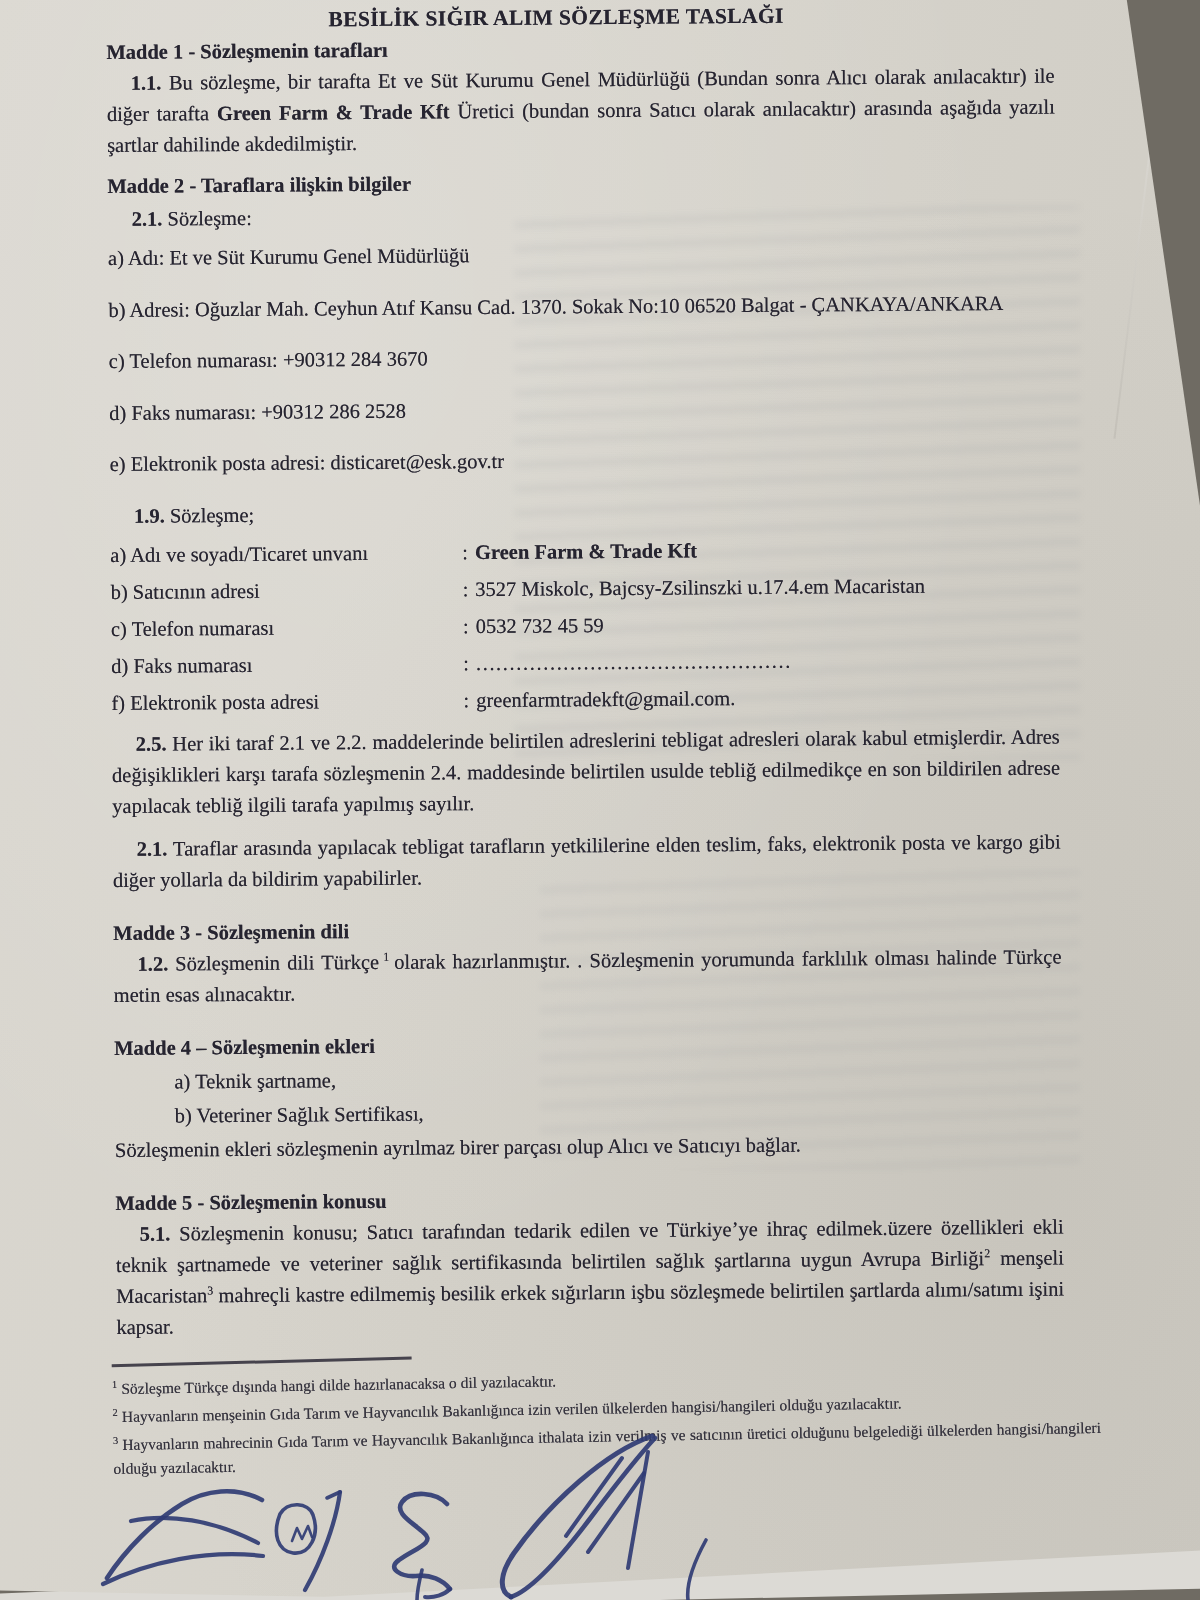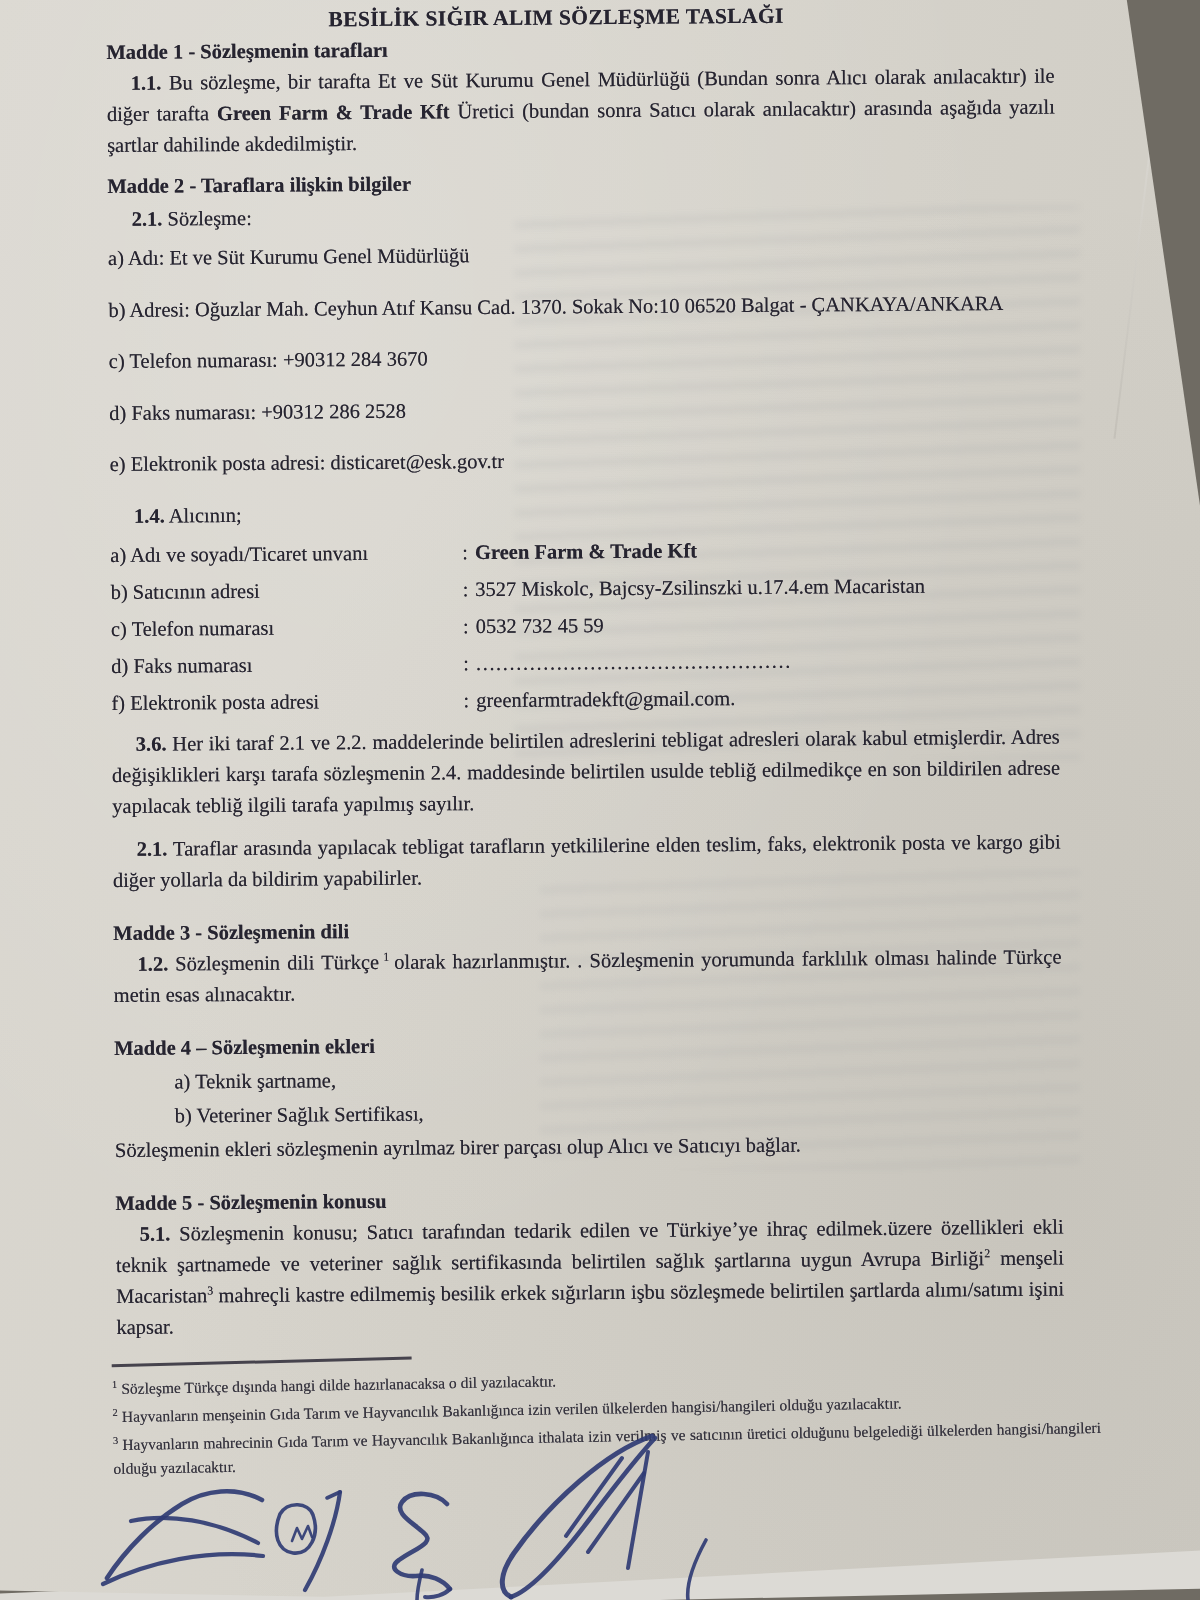--- a/index.html
+++ b/index.html
@@ -90,21 +90,21 @@
 
       <p class="p-just h mt-head m2-head">Madde 2 - Taraflara ilişkin bilgiler</p>
       <p class="p-just sub-num"><span class="num">2.1.</span><span> Sözleşme:</span></p>
 
       <p class="info-item">a) Adı: Et ve Süt Kurumu Genel Müdürlüğü</p>
       <p class="info-item">b) Adresi: Oğuzlar Mah. Ceyhun Atıf Kansu Cad. 1370. Sokak No:10 06520 Balgat - ÇANKAYA/ANKARA</p>
       <p class="info-item">c) Telefon numarası: +90312 284 3670</p>
       <p class="info-item">d) Faks numarası: +90312 286 2528</p>
       <p class="info-item">e) Elektronik posta adresi: disticaret@esk.gov.tr</p>
 
-      <p class="p-just p22"><span class="num">1.4.</span><span> Alıcının;</span></p>
+      <p class="p-just p22"><span class="num">1.9.</span><span> Sözleşme;</span></p>
 
       <div class="srow">
         <span class="lbl">a) Adı ve soyadı/Ticaret unvanı</span>
         <span class="sep">:</span>
         <span class="strong">Green Farm &amp; Trade Kft</span>
       </div>
       <div class="srow">
         <span class="lbl">b) Satıcının adresi</span>
         <span class="sep">:</span>
         <span>3527 Miskolc, Bajcsy-Zsilinszki u.17.4.em Macaristan</span>
@@ -118,21 +118,21 @@
         <span class="lbl">d) Faks numarası</span>
         <span class="sep">:</span>
         <span class="dots">...............................................</span>
       </div>
       <div class="srow">
         <span class="lbl">f) Elektronik posta adresi</span>
         <span class="sep">:</span>
         <span>greenfarmtradekft@gmail.com.</span>
       </div>
 
-      <p class="p-just p23"><span class="num">3.6.</span><span> Her iki taraf 2.1 ve 2.2. maddelerinde belirtilen adreslerini tebligat adresleri olarak kabul etmişlerdir. Adres değişiklikleri karşı tarafa sözleşmenin 2.4. maddesinde belirtilen usulde tebliğ edilmedikçe en son bildirilen adrese yapılacak tebliğ ilgili tarafa yapılmış sayılır.</span></p>
+      <p class="p-just p23"><span class="num">2.5.</span><span> Her iki taraf 2.1 ve 2.2. maddelerinde belirtilen adreslerini tebligat adresleri olarak kabul etmişlerdir. Adres değişiklikleri karşı tarafa sözleşmenin 2.4. maddesinde belirtilen usulde tebliğ edilmedikçe en son bildirilen adrese yapılacak tebliğ ilgili tarafa yapılmış sayılır.</span></p>
       <p class="p-just p24"><span class="num">2.1.</span><span> Taraflar arasında yapılacak tebligat tarafların yetkililerine elden teslim, faks, elektronik posta ve kargo gibi diğer yollarla da bildirim yapabilirler.</span></p>
 
       <p class="p-just h m3-head">Madde 3 - Sözleşmenin dili</p>
       <p class="p-just"><span class="num">1.2.</span><span> Sözleşmenin dili Türkçe</span><sup class="fn">1</sup><span>olarak hazırlanmıştır. . Sözleşmenin yorumunda farklılık olması halinde Türkçe metin esas alınacaktır.</span></p>
 
       <p class="p-just h m4-head">Madde 4 – Sözleşmenin ekleri</p>
       <p class="p-just m4-item">a)  Teknik şartname,</p>
       <p class="p-just m4-item">b)  Veteriner Sağlık Sertifikası,</p>
       <p class="p-just m4-note">Sözleşmenin ekleri sözleşmenin ayrılmaz birer parçası olup Alıcı ve Satıcıyı bağlar.</p>
 

